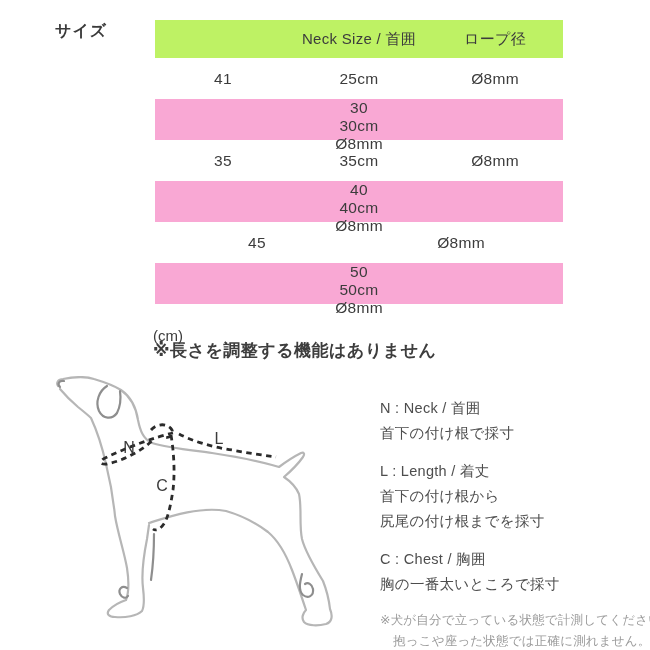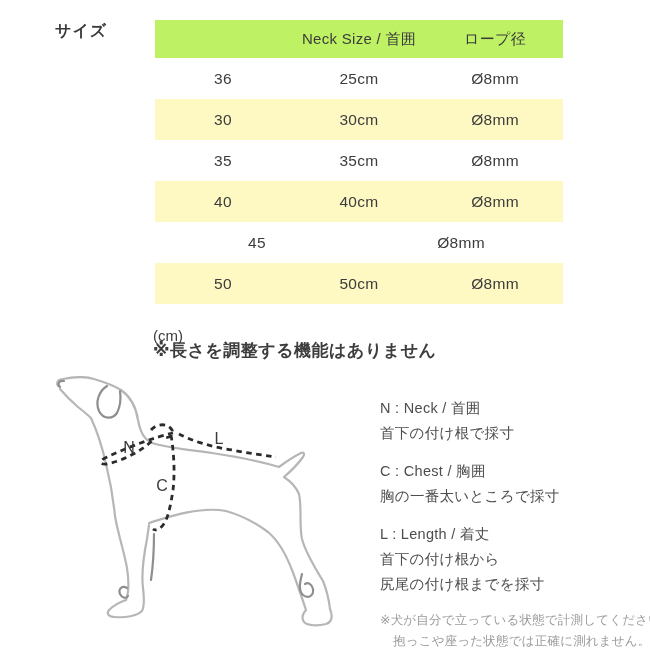--- a/index.html
+++ b/index.html
@@ -19,21 +19,21 @@
   }
   
   .size-table {
     position: absolute; left: 155px; top: 20px; width: 408px;
   }
   .t-row {
     display: flex; width: 100%; align-items: center;
   }
   .t-head { height: 38px; background: #bef264; }
   .t-data { height: 41px; background: #ffffff; }
-  .t-data.alt { background: #fef9c3; }
+  .t-data.alt { background: #f9a8d4; flex-direction: column; }
   .t-cell {
     flex: 1 1 0; text-align: center;
     font-size: 15.5px; color: #3c3c3c; letter-spacing: 0.3px;
   }
   .t-head .t-cell { font-size: 15px; }
   .unit-note {
     position: absolute; left: 153px; top: 327px;
     font-size: 15px; color: #3c3c3c;
   }
   .length-note {
@@ -67,21 +67,21 @@
 
 <div class="page-title">サイズ</div>
 
 <div class="size-table">
   <div class="t-row t-head">
     <div class="t-cell"></div>
     <div class="t-cell">Neck Size / 首囲</div>
     <div class="t-cell">ロープ径</div>
   </div>
   <div class="t-row t-data">
-    <div class="t-cell">36</div>
+    <div class="t-cell">41</div>
     <div class="t-cell">25cm</div>
     <div class="t-cell">Ø8mm</div>
   </div>
   <div class="t-row t-data alt">
     <div class="t-cell">30</div>
     <div class="t-cell">30cm</div>
     <div class="t-cell">Ø8mm</div>
   </div>
   <div class="t-row t-data">
     <div class="t-cell">35</div>
@@ -144,25 +144,25 @@
     <text x="179" y="68">L</text>
   </g>
 </svg>
 
 <div class="guide">
   <div class="guide-group">
     <div class="guide-line">N : Neck / 首囲</div>
     <div class="guide-line">首下の付け根で採寸</div>
   </div>
   <div class="guide-group">
-    <div class="guide-line">C : Chest / 胸囲</div>
-    <div class="guide-line">胸の一番太いところで採寸</div>
-  </div>
-  <div class="guide-group">
     <div class="guide-line">L : Length / 着丈</div>
     <div class="guide-line">首下の付け根から</div>
     <div class="guide-line">尻尾の付け根までを採寸</div>
+  </div>
+  <div class="guide-group">
+    <div class="guide-line">C : Chest / 胸囲</div>
+    <div class="guide-line">胸の一番太いところで採寸</div>
   </div>
   <div class="caution">
     <div class="caution-line">※犬が自分で立っている状態で計測してください。</div>
     <div class="caution-line indent">抱っこや座った状態では正確に測れません。</div>
   </div>
 </div>
 
 </body></html>

